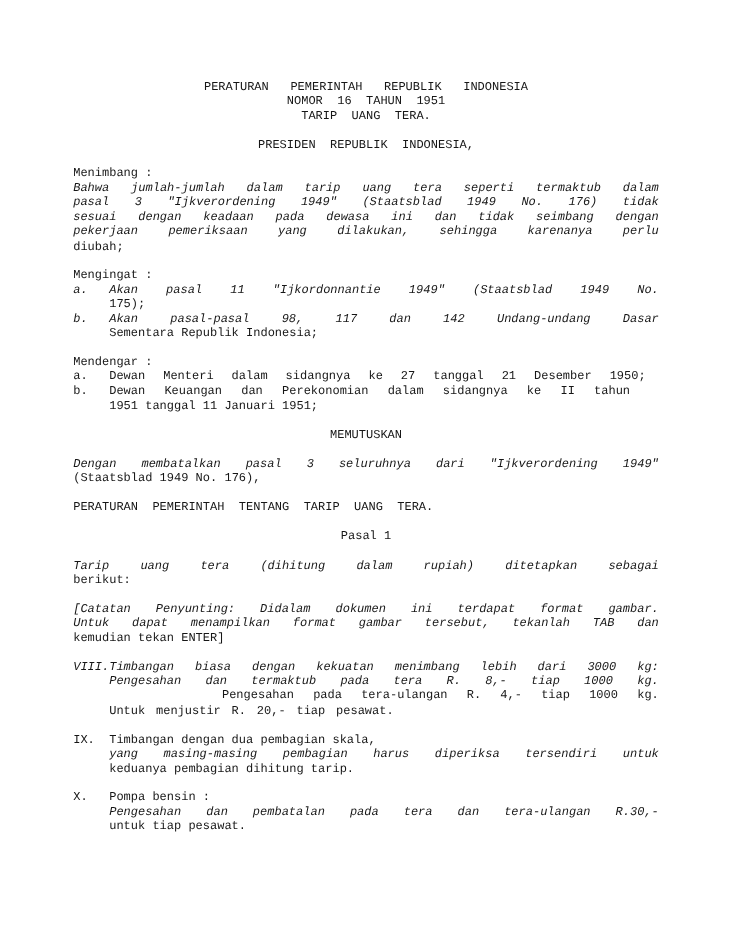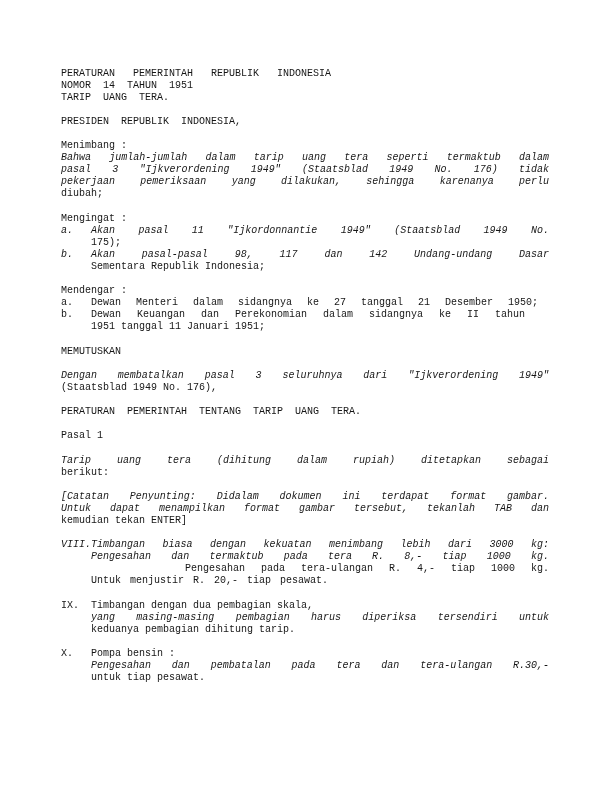--- a/index.html
+++ b/index.html
@@ -17,49 +17,50 @@
     font-family: "Liberation Mono", "DejaVu Sans Mono", monospace;
     font-size: 10px;
     color: #161616;
   }
   .line {
     position: relative;
     height: 12.1px;
     line-height: 12.1px;
     white-space: pre;
   }
-  .line.center { }
+  .line.center { text-align: center; }
   .line.ind { padding-left: 30px; }
   .line.just {
     white-space: normal;
     text-align: justify;
     text-align-last: justify;
     font-style: italic;
     -moz-text-align-last: justify;
   }
   .lbl {
     position: absolute;
     left: 0;
     top: 0;
     white-space: pre;
   }
 </style>
 </head>
 <body style="background: rgb(255, 255, 255);">
 
 <div class="page" style="color: rgb(22, 22, 22);">
     <div class="line center">PERATURAN   PEMERINTAH   REPUBLIK   INDONESIA</div>
-    <div class="line center">NOMOR  14  TAHUN  1951</div>
+    <div class="line center">NOMOR  16  TAHUN  1951</div>
     <div class="line center">TARIP  UANG  TERA.</div>
     <div class="line"></div>
     <div class="line center">PRESIDEN  REPUBLIK  INDONESIA,</div>
     <div class="line"></div>
     <div class="line">Menimbang :</div>
     <div class="line just">Bahwa jumlah-jumlah dalam tarip uang tera seperti termaktub dalam</div>
     <div class="line just">pasal 3 "Ijkverordening 1949" (Staatsblad 1949 No. 176) tidak</div>
+    <div class="line just">sesuai dengan keadaan pada dewasa ini dan tidak seimbang dengan</div>
     <div class="line just">pekerjaan pemeriksaan yang dilakukan, sehingga karenanya perlu</div>
     <div class="line">diubah;</div>
     <div class="line"></div>
     <div class="line">Mengingat :</div>
     <div class="line just ind"><span class="lbl">a.</span>Akan pasal 11 "Ijkordonnantie 1949" (Staatsblad 1949 No.</div>
     <div class="line ind">175);</div>
     <div class="line just ind"><span class="lbl">b.</span>Akan pasal-pasal 98, 117 dan 142 Undang-undang Dasar</div>
     <div class="line ind">Sementara Republik Indonesia;</div>
     <div class="line"></div>
     <div class="line">Mendengar :</div>

